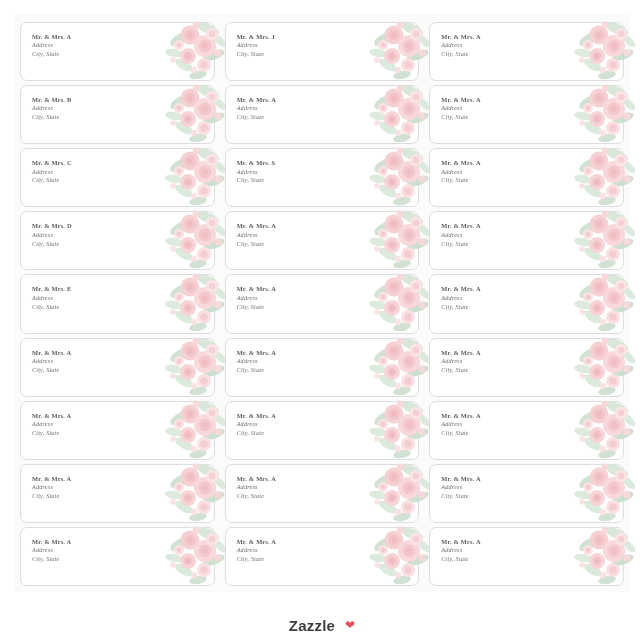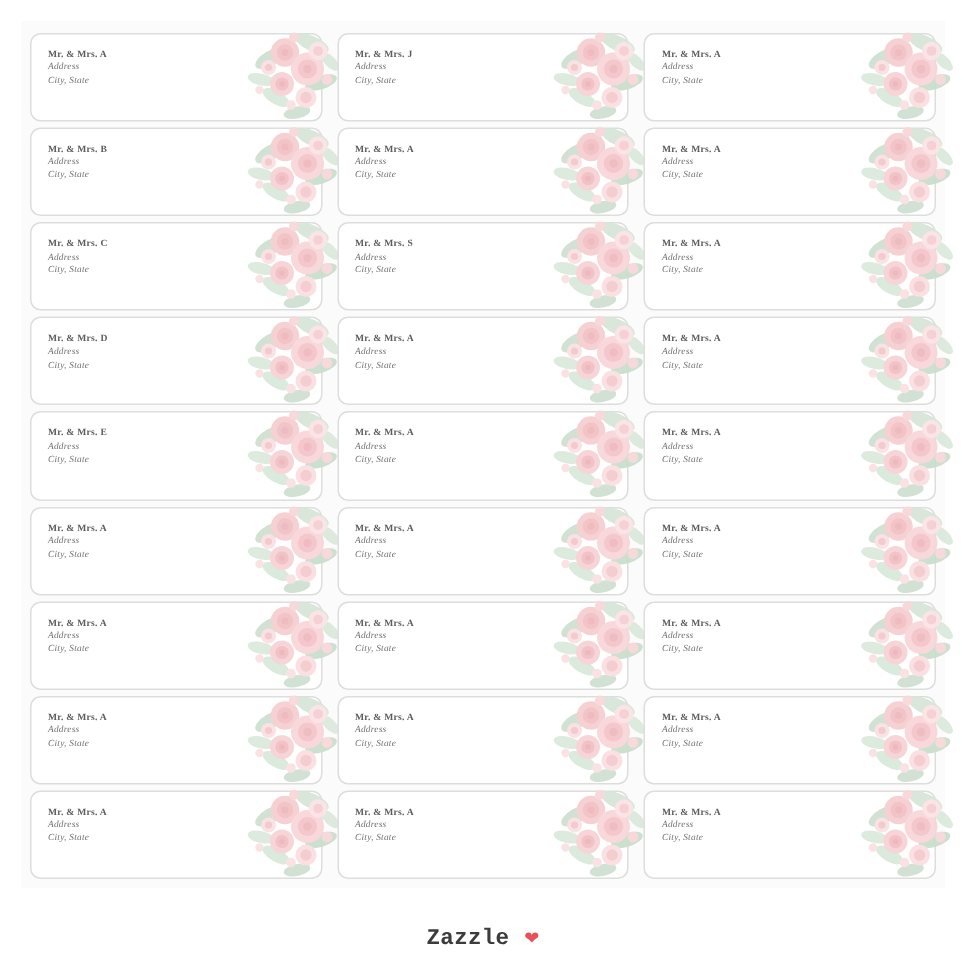--- a/index.html
+++ b/index.html
@@ -76,21 +76,21 @@
   .floral svg{display:block;width:100%;height:100%;}
 
   .footer{
     position:absolute;
     left:0;right:0;
     bottom:10px;
     text-align:center;
   }
   .brand{
     display:inline-block;
-    font-family:Liberation Mono, monospace;
+    font-family:Liberation Sans, sans-serif;
     font-weight:700;
     font-size:15px;
     color:#3c3c3c;
     letter-spacing:.2px;
     vertical-align:middle;
   }
   .heart{
     display:inline-block;
     color:#e8505b;
     font-size:12px;

